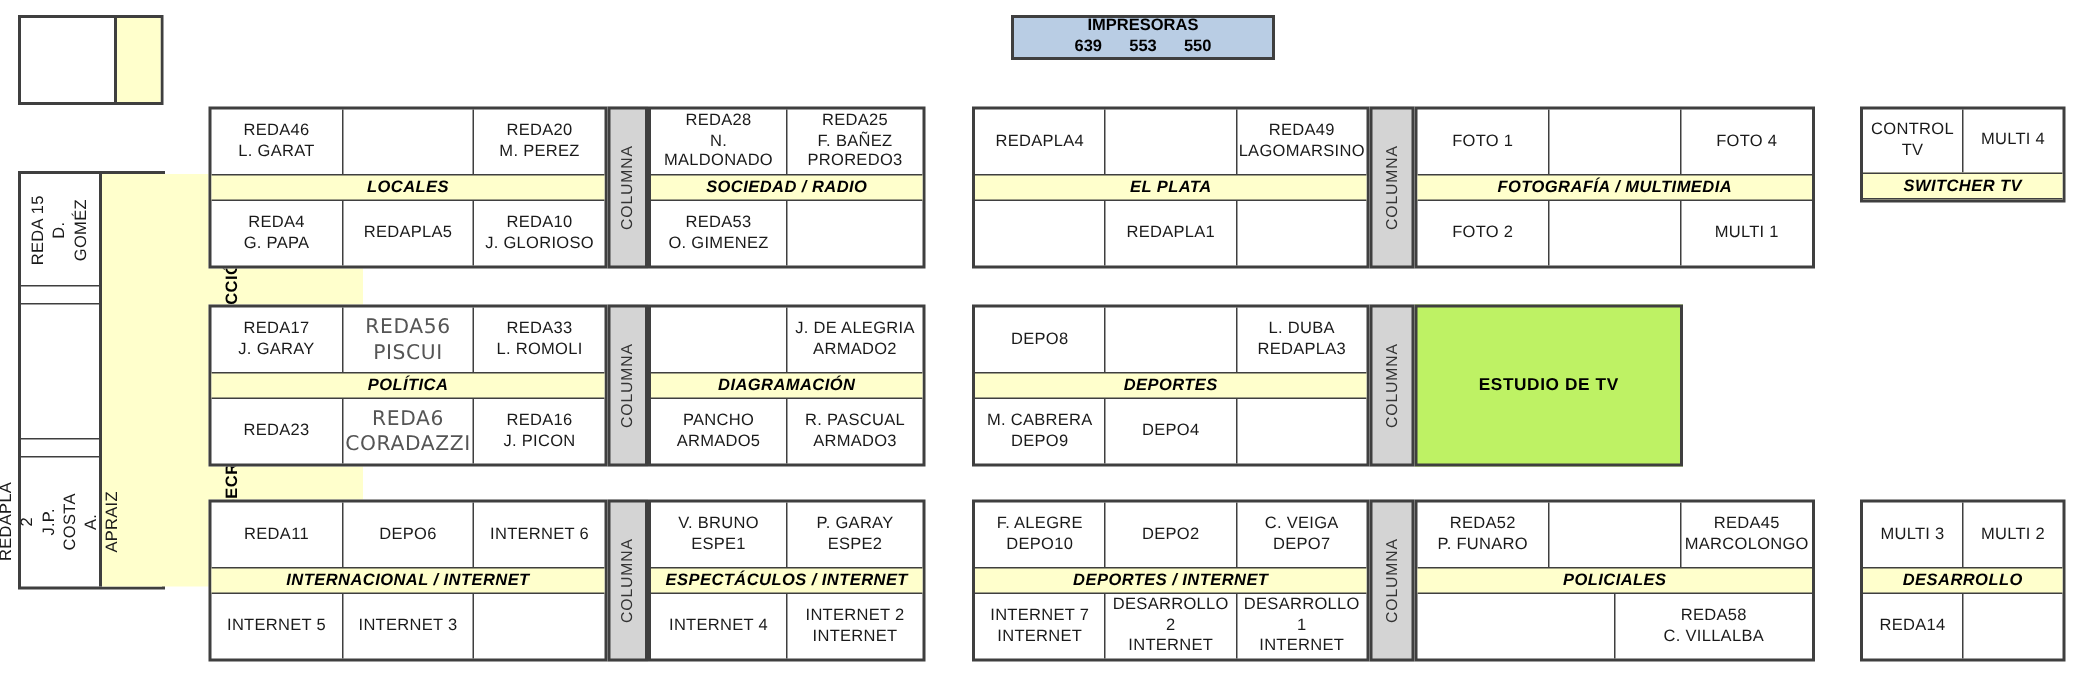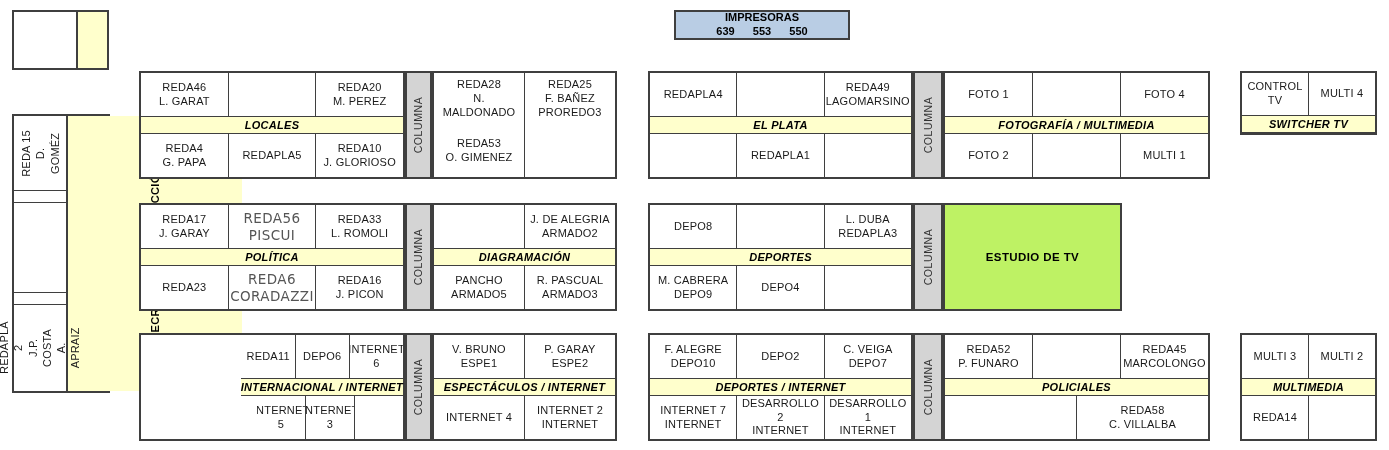--- a/index.html
+++ b/index.html
@@ -20,21 +20,21 @@
 
   
   #blk-locales{left:139px;top:71px;width:266px;height:108px;}
   #blk-sociedad{left:432px;top:71px;width:185px;height:108px;}
   #blk-elplata{left:648px;top:71px;width:265px;height:108px;}
   #blk-fotografia{left:943px;top:71px;width:267px;height:108px;}
   #blk-switcher{left:1240px;top:71px;width:137px;height:64px;}
   #blk-politica{left:139px;top:203px;width:266px;height:108px;}
   #blk-diagramacion{left:432px;top:203px;width:185px;height:108px;}
   #blk-deportes{left:648px;top:203px;width:265px;height:108px;}
-  #blk-internacional{left:139px;top:333px;width:266px;height:108px;align-items:flex-end;}
+  #blk-internacional{left:139px;top:333px;width:266px;height:108px;}
   #blk-espectaculos{left:432px;top:333px;width:185px;height:108px;}
   #blk-deportes2{left:648px;top:333px;width:265px;height:108px;}
   #blk-policiales{left:943px;top:333px;width:267px;height:108px;}
   #blk-multimedia{left:1240px;top:333px;width:137px;height:108px;}
 
   
   .columna{position:absolute;background:#D4D4D4;border:2px solid #3F3F3F;box-sizing:border-box;
            display:flex;align-items:center;justify-content:center;height:108px;}
   .columna span{transform:rotate(-90deg);font-size:10.5px;color:#333;letter-spacing:.6px;white-space:nowrap;}
   #cs1{left:405px;top:71px;width:27px;}
@@ -130,20 +130,21 @@
       </div>
     </div>
   <div class="block" id="blk-sociedad">
       <div class="cells">
         <div class="cell">REDA28
 N. MALDONADO</div>
         <div class="cell">REDA25
 F. BAÑEZ
 PROREDO3</div>
       </div>
+      <div class="hdr">SOCIEDAD / RADIO</div>
       <div class="cells">
         <div class="cell">REDA53
 O. GIMENEZ</div>
         <div class="cell"></div>
       </div>
     </div>
   <div class="block" id="blk-elplata">
       <div class="cells">
         <div class="cell">REDAPLA4</div>
         <div class="cell"></div>
@@ -282,21 +283,21 @@
         <div class="cell"></div>
         <div class="cell">REDA58
 C. VILLALBA</div>
       </div>
     </div>
   <div class="block" id="blk-multimedia">
       <div class="cells">
         <div class="cell">MULTI 3</div>
         <div class="cell">MULTI 2</div>
       </div>
-      <div class="hdr">MULTIMEDIA</div>
+      <div class="hdr">DESARROLLO</div>
       <div class="cells">
         <div class="cell">REDA14</div>
         <div class="cell"></div>
       </div>
     </div>
 
   <div id="estudio">ESTUDIO DE TV</div>
 
   <div class="columna" id="cs1">
       <span>COLUMNA</span>

